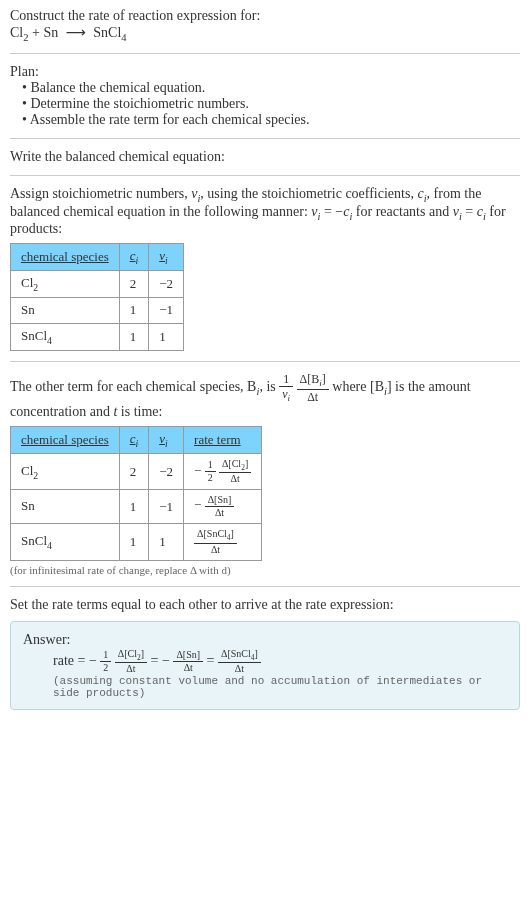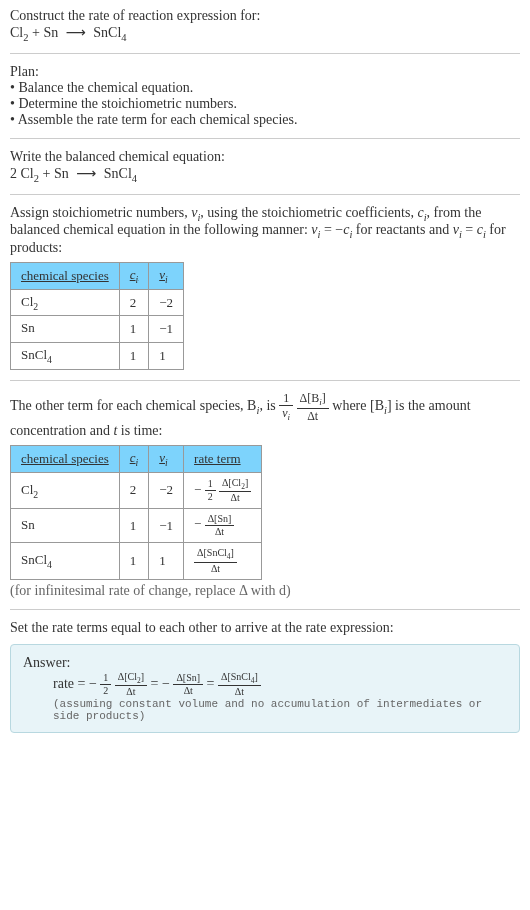--- a/index.html
+++ b/index.html
@@ -38,21 +38,21 @@
       display: block;
       border-bottom: 1px solid #333;
       padding: 1px 3px;
     }
     .frac .den {
       display: block;
       padding: 1px 3px;
     }
     .frac-sm { font-size: 10px; }
     .caption {
-      font-size: 14px;
+      font-size: 11px;
       color: #666;
       margin-top: 3px;
     }
     .answer-box {
       background: #e8f4f8;
       border: 1px solid #b8d8e0;
       border-radius: 4px;
       padding: 10px 12px;
       margin-top: 8px;
     }
@@ -61,21 +61,21 @@
     .answer-box .rate-line {
       padding-left: 30px;
     }
     .answer-box .assumption {
       font-size: 11px;
       color: #666;
       padding-left: 30px;
       font-family: Liberation Mono, monospace;
     }
     .arrow { display: inline-block; margin: 0 4px; }
-    .plan-item { margin-left: 0; }
+    .plan-item { margin-left: 12px; }
     .rate-term-cell { white-space: nowrap; }
   </style>
 </head>
 <body>
 
 <div class="section">
   <div>Construct the rate of reaction expression for:</div>
   <div>
     <span>Cl</span><span class="sub">2</span><span> + </span><span>Sn</span>
     <span class="arrow">⟶</span>
@@ -89,25 +89,20 @@
   <div>Plan:</div>
   <div class="plan-item">• Balance the chemical equation.</div>
   <div class="plan-item">• Determine the stoichiometric numbers.</div>
   <div class="plan-item">• Assemble the rate term for each chemical species.</div>
 </div>
 
 <hr>
 
 <div class="section">
   <div>Write the balanced chemical equation:</div>
-  <div>
-    <span>2 </span><span>Cl</span><span class="sub">2</span><span> + </span><span>Sn</span>
-    <span class="arrow">⟶</span>
-    <span>SnCl</span><span class="sub">4</span>
-  </div>
 </div>
 
 <hr>
 
 <div class="section">
   <div>
     <span>Assign stoichiometric numbers, </span><span class="italic">ν</span><span class="sub italic">i</span><span>, using the stoichiometric coefficients, </span><span class="italic">c</span><span class="sub italic">i</span><span>, from the balanced chemical equation in the following manner: </span><span class="italic">ν</span><span class="sub italic">i</span><span> = −</span><span class="italic">c</span><span class="sub italic">i</span><span> for reactants and </span><span class="italic">ν</span><span class="sub italic">i</span><span> = </span><span class="italic">c</span><span class="sub italic">i</span><span> for products:</span>
   </div>
   <table class="data">
     <tbody>

